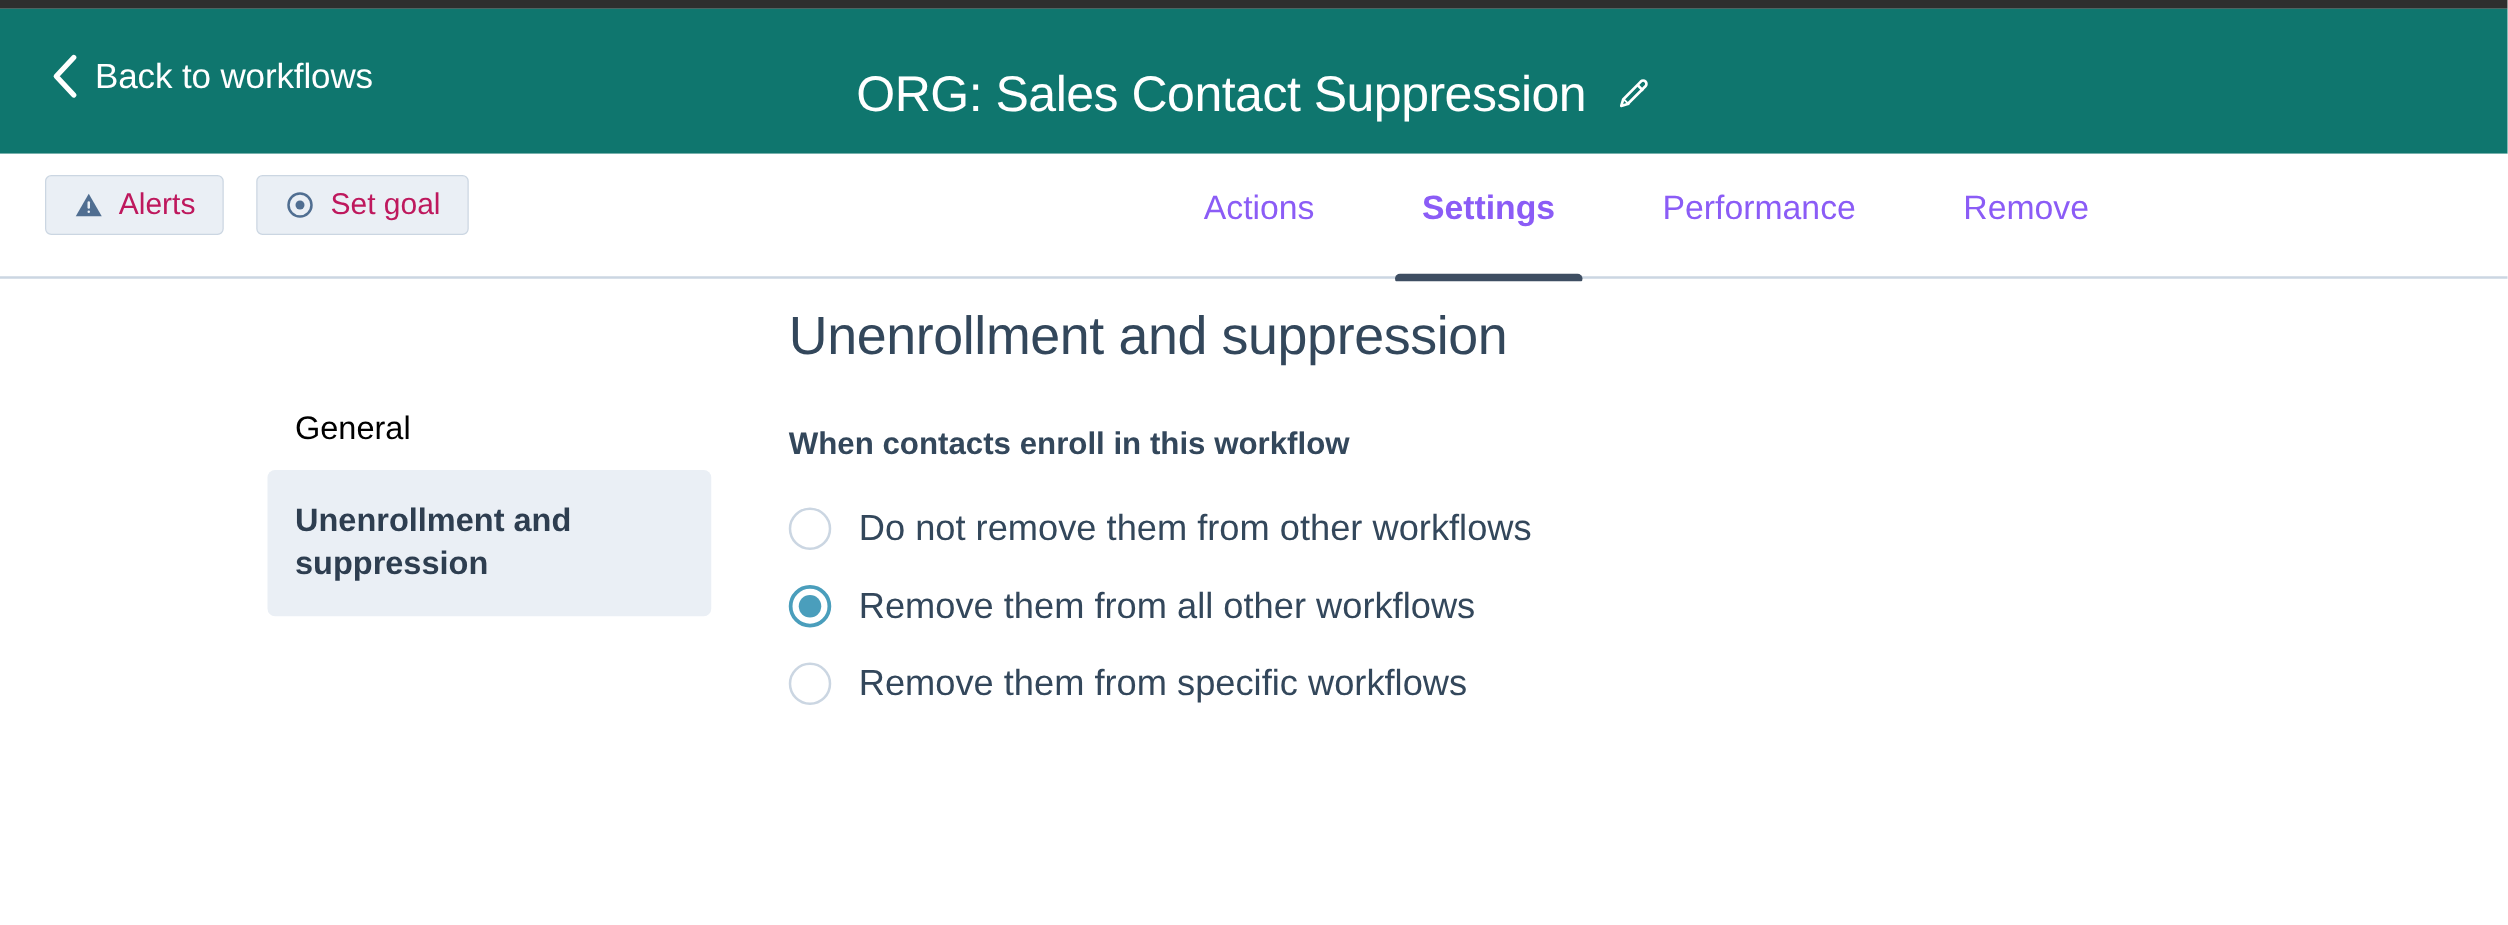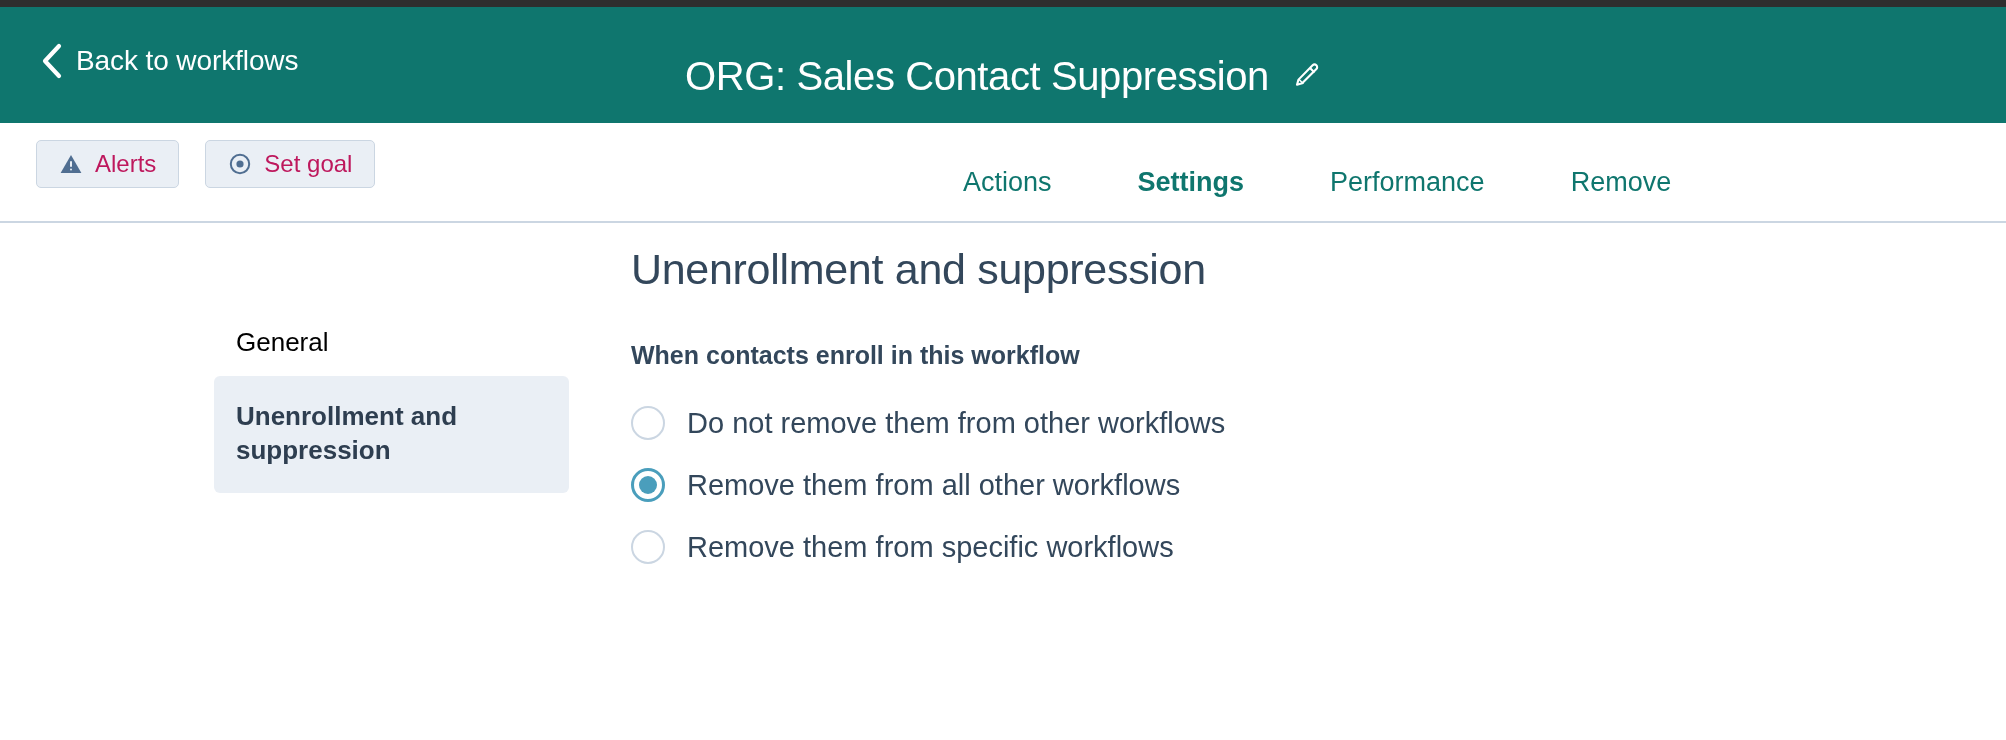--- a/index.html
+++ b/index.html
@@ -101,24 +101,23 @@
     display: flex;
     align-items: flex-start;
     gap: 0;
   }
   .tab {
     position: relative;
     height: 100px;
     padding: 28px 43px 0 43px;
     font-size: 27px;
     font-weight: 400;
-    color: #0f766e;
-    white-space: nowrap;
-    cursor: pointer;
-    margin-top: 16px;
+    color: #8b5cf6;
+    white-space: nowrap;
+    cursor: pointer;
   }
   .tab.active { font-weight: 700; }
   .tab.active::after {
     content: "";
     position: absolute;
     left: 21px; right: 21px;
     bottom: -4px;
     height: 8px;
     border-radius: 4px;
     background: #3e4e62;

